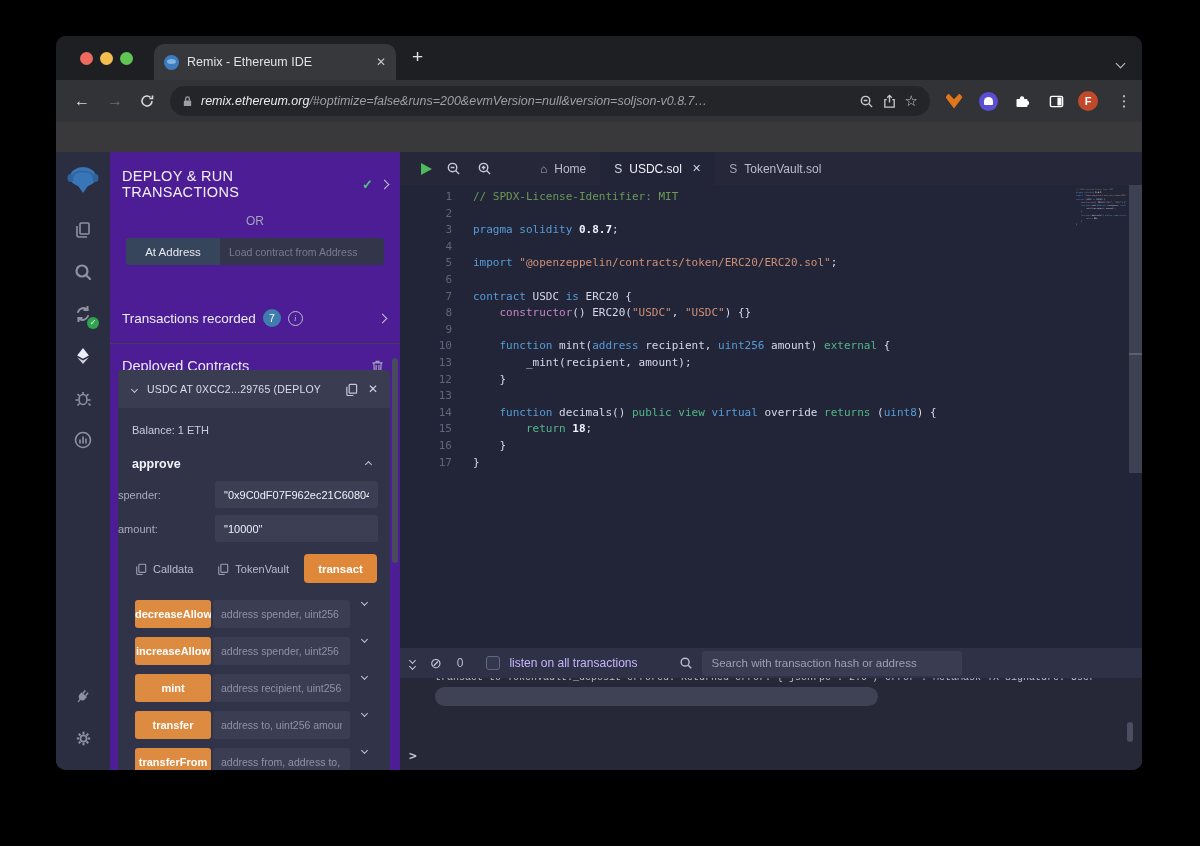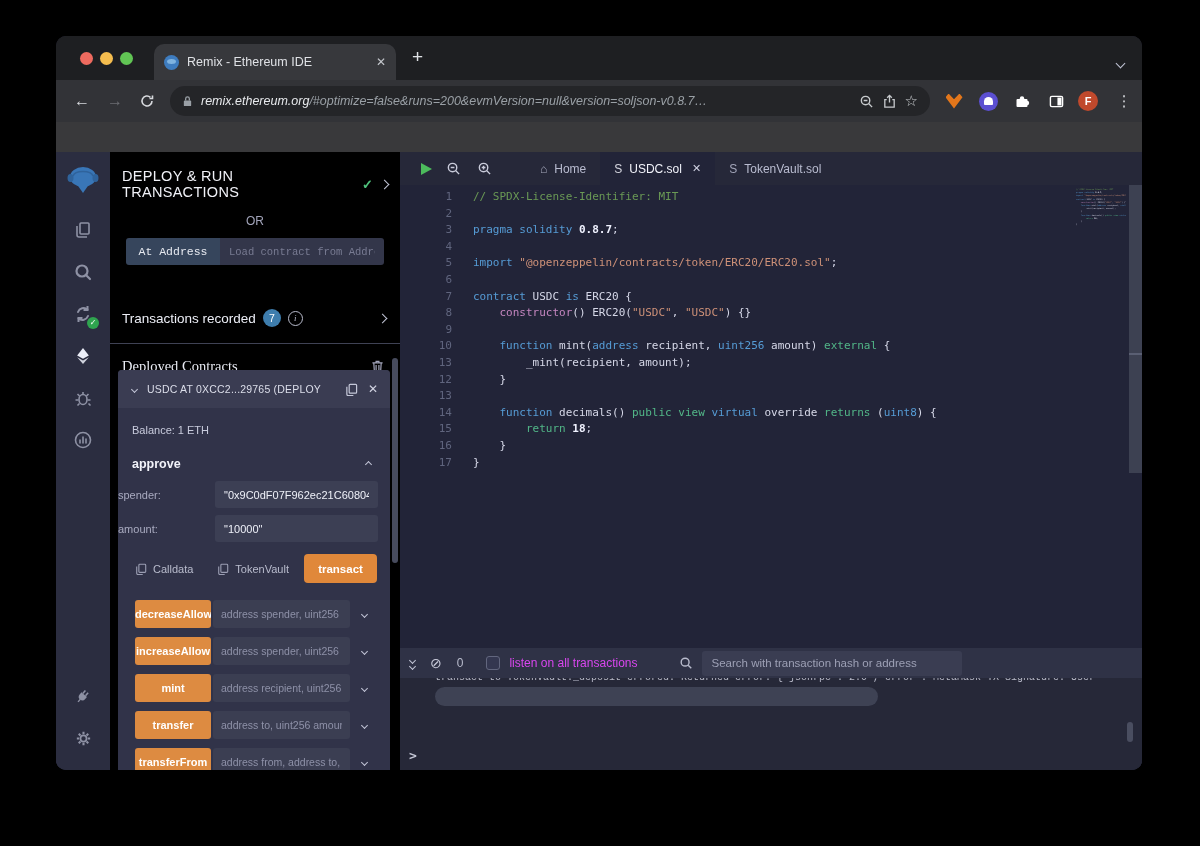--- a/index.html
+++ b/index.html
@@ -49,56 +49,56 @@
   .rail { width:54px; background:#2b2d40; display:flex; flex-direction:column; align-items:center; padding-top:10px; flex:none; }
   .railic { width:36px; height:36px; margin-bottom:6px; display:flex; align-items:center; justify-content:center;
             color:#8e91a4; position:relative; }
   .railic.active { color:#eceef8; }
   .railic.logo { margin-bottom:14px; }
   .spacer { flex:1; }
   .badge-check { position:absolute; right:2px; bottom:3px; width:12px; height:12px; border-radius:50%; background:#2fa44f;
                  color:#fff; font-size:8px; line-height:12px; text-align:center; }
 
   
-  .panel { width:290px; background:#000000; position:relative; flex:none; font-size:12px; color:#d9dbe8; overflow:hidden; }
+  .panel { width:290px; background:#4c1d95; position:relative; flex:none; font-size:12px; color:#d9dbe8; overflow:hidden; }
   .ptitle-row { display:flex; align-items:center; gap:8px; padding:16px 12px 0 12px; }
   .ptitle { font-size:14.5px; font-weight:500; letter-spacing:.3px; color:#f0f1f7; }
   .check { color:#4fc27c; font-weight:700; font-size:13px; }
   .or { text-align:center; color:#a2a4ba; font-size:12px; margin-top:14px; }
-  .addr-row { display:flex; margin:10px 16px 0 16px; height:27px;font-family:Liberation Mono, monospace; }
+  .addr-row { display:flex; margin:10px 16px 0 16px; height:27px; }
   .ataddr { width:94px; background:#36455c; border:none; color:#e6e9f0; font-size:11.5px; border-radius:3px 0 0 3px; font-family:inherit; }
   .addr-input { flex:1; background:#33364a; border:none; border-radius:0 3px 3px 0; color:#cfd2e2; font-size:10.5px; padding:0 9px; font-family:inherit; }
   .addr-input::placeholder { color:#787b92; }
   .tx-row { display:flex; align-items:center; gap:7px; margin:44px 14px 0 12px; }
   .tx-label { font-size:13.5px; color:#eceef6; }
   .badge { width:18px; height:18px; border-radius:50%; background:#3e7dad; color:#fff; font-size:10.5px;
            display:flex; align-items:center; justify-content:center; }
   .info-ic { width:15px; height:15px; border:1.2px solid #b9bccd; border-radius:50%; color:#b9bccd; font-size:9px;
              font-style:italic; display:flex; align-items:center; justify-content:center; font-family:"Liberation Serif",serif; }
   .divider { height:1px; background:#3f4254; margin-top:16px; }
   .dc-row { display:flex; align-items:center; margin:14px 16px 0 12px; }
-  .dc-title { font-size:14.5px; color:#e8eaf2; flex:1;font-family:Liberation Serif, serif; }
+  .dc-title { font-size:14.5px; color:#e8eaf2; flex:1; }
   .card { position:absolute; left:8px; right:10px; top:218px; bottom:0; background:#313349; border-radius:4px 4px 0 0; overflow:hidden; }
   .card-head { height:38px; background:#3a3c52; display:flex; align-items:center; gap:10px; padding:0 12px 0 14px; }
   .card-title { font-size:10.5px; color:#dcdeea; letter-spacing:.2px; white-space:nowrap; overflow:hidden; flex:1; }
   .cardx { color:#d2d4e2; font-size:12px; }
   .balance { margin:16px 0 0 14px; font-size:11px; color:#c9ccdd; }
   .approve-row { display:flex; align-items:center; margin:21px 19px 0 14px; }
   .approve-title { font-size:12.5px; font-weight:700; color:#f2f3fa; flex:1; }
   .field-row { display:flex; align-items:center; margin:10px 12px 0 0; }
   .field-row + .field-row { margin-top:7px; }
   .flabel { width:97px; text-align:left; padding-right:9px; font-size:11px; color:#a9abc0; }
   .finput { flex:1; height:27px; background:#3c3f54; border:none; border-radius:3px; color:#eef0f8; font-size:11px; padding:0 9px; font-family:inherit; }
   .action-row { display:flex; align-items:center; margin:12px 13px 0 17px; gap:6px; }
   .linklabel { font-size:11px; color:#b9bccd; }
   .copy-ic { color:#9a9db2; display:flex; }
   .transact { margin-left:auto; width:73px; height:29px; background:#e0883a; border:none; border-radius:4px;
               color:#fff; font-size:11.5px; font-weight:700; font-family:inherit; }
   .fnlist { margin-top:17px; display:flex; flex-direction:column; gap:9px; padding:0 14px 0 17px; }
-  .fnrow { display:flex; align-items:center; height:28px; gap:2px; }
+  .fnrow { display:flex; align-items:flex-start; height:28px; gap:2px; }
   .fnbtn { width:76px; height:28px; flex:none; background:#dd8b41; border:none; border-radius:3px; color:#fff;
            font-size:11px; font-weight:700; white-space:nowrap; overflow:hidden; font-family:inherit; }
   .fninput { flex:1; height:28px; min-width:0; background:#3b3e52; border:none; border-radius:3px; font-size:10.5px;
              color:#dfe2ee; padding:0 8px; font-family:inherit; }
   .fninput::placeholder { color:#8e91a8; }
   .chevbox { width:24px; display:flex; justify-content:center; flex:none; }
   .panel-scroll { position:absolute; right:2px; top:206px; width:6px; height:205px; border-radius:3px; background:#474b5d; }
 
   
   .main { flex:1; display:flex; flex-direction:column; background:#222438; min-width:0; }
@@ -124,21 +124,21 @@
   .ml { font-size:2px; line-height:3.2px; white-space:pre; font-family:"DejaVu Sans Mono", monospace; }
   .ed-scroll { position:absolute; right:0; top:0; width:13px; height:288px; background:#3d4152; }
   .ed-scroll .split { position:absolute; left:0; right:0; top:168px; height:2px; background:#5a5f73; }
 
   .terminal { height:122px; flex:none; display:flex; flex-direction:column; background:#262838; position:relative; }
   .termbar { height:30px; background:#2f3246; display:flex; align-items:center; flex:none; }
   .dblchev { display:flex; flex-direction:column; gap:1px; margin-left:10px; }
   .slashic { color:#c9cbda; font-size:14px; margin-left:15px; }
   .termcount { color:#b9bccd; font-size:12px; margin-left:15px; }
   .cbox { width:14px; height:14px; border:1.5px solid #62667e; border-radius:3px; background:#343750; margin-left:23px; }
-  .listen { font-size:12px; color:#d946ef; margin-left:9px;text-align:right; }
+  .listen { font-size:12px; color:#c4b5fd; margin-left:9px;text-align:right; }
   .srchic { margin-left:41px; display:flex; }
   .srchinput { margin-left:9px; width:260px; height:25px; background:#3a3d52; border:none; border-radius:3px;
                color:#dfe2ee; font-size:11.5px; padding:0 10px; font-family:inherit; }
   .srchinput::placeholder { color:#9da0b5; }
   .termbody { position:relative; flex:1; overflow:hidden; }
   .errclip { position:absolute; left:35px; top:0; width:680px; height:8px; overflow:hidden; }
   .errtext { margin-top:-7px; font-family:Liberation Mono, monospace; font-size:10px; line-height:14px;
              color:#b8bac9; white-space:nowrap; }
   .pill { position:absolute; left:35px; top:9px; width:443px; height:19px; border-radius:10px; background:#3e4254; }
   .prompt { position:absolute; left:9px; top:70px; font-family:"DejaVu Sans Mono", monospace; font-size:13px;

